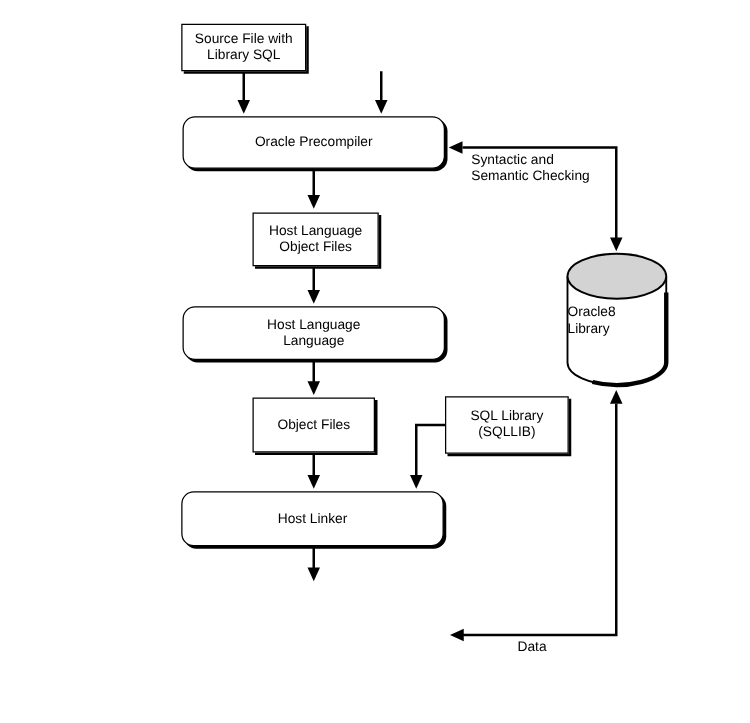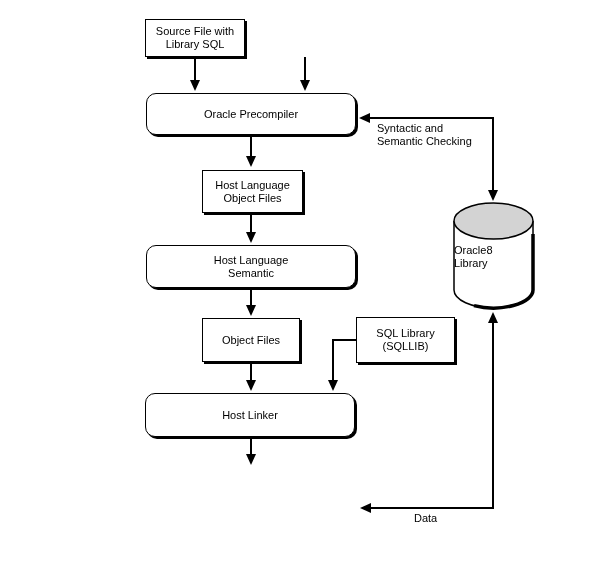--- a/index.html
+++ b/index.html
@@ -92,21 +92,21 @@
     <div>Oracle Precompiler</div>
   </div>
 
   <div class="node" style="left:202px;top:170px;width:101px;height:43px">
     <div>Host Language</div>
     <div>Object Files</div>
   </div>
 
   <div class="node round" style="left:146px;top:245px;width:210px;height:43px">
     <div>Host Language</div>
-    <div>Semantic</div>
+    <div>Language</div>
   </div>
 
   <div class="node" style="left:202px;top:318px;width:98px;height:44px">
     <div>Object Files</div>
   </div>
 
   <div class="node round" style="left:145px;top:393px;width:210px;height:44px">
     <div>Host Linker</div>
   </div>
 

